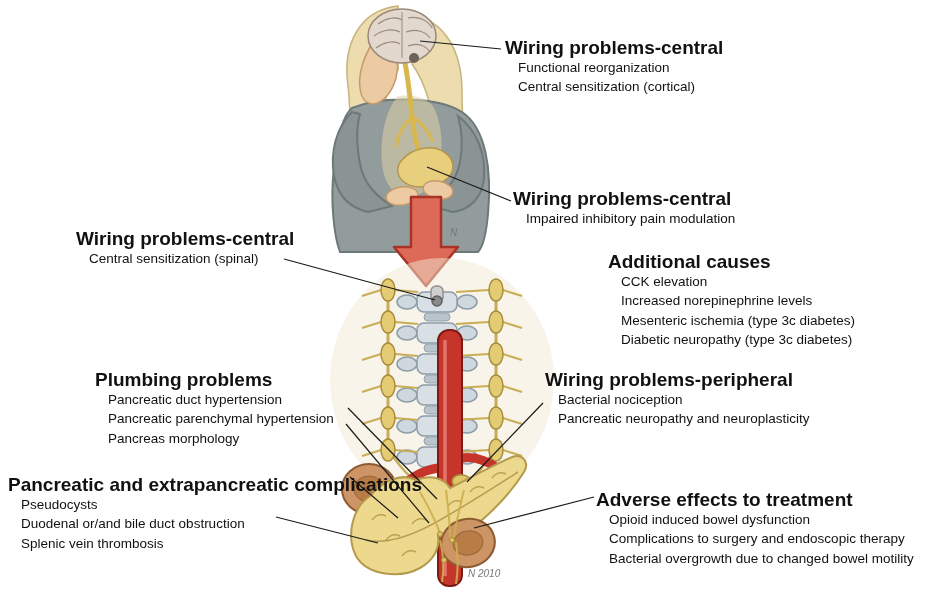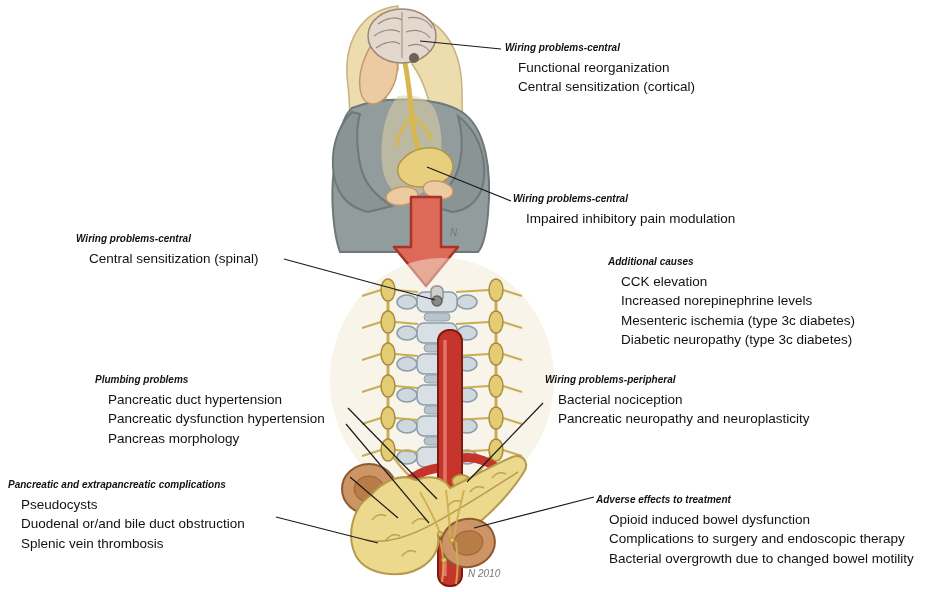--- a/index.html
+++ b/index.html
@@ -4,21 +4,21 @@
 <style>
   * { margin:0; padding:0; box-sizing:border-box; }
   html,body { background:#ffffff; }
   body {
     width:945px; height:592px; overflow:hidden;
     font-family:"Liberation Sans", sans-serif; color:#111111;
   }
   .canvas { position:relative; width:945px; height:592px; background:#ffffff; }
   svg.art { position:absolute; left:0; top:0; }
   .ann { position:absolute; font-size:13.5px; line-height:19.5px; white-space:nowrap; color:#111; }
-  .ann-title { font-weight:bold; font-size:10px;font-style:italic; }
+  .ann-title { font-weight:bold; font-size:19px; }
   .ann-item { padding-left:13px; }
   .sig { font-size:10px; fill:#777; font-style:italic; }
 </style>
 </head>
 <body>
 
 <div class="canvas">
 
 <svg class="art" width="945" height="592" viewBox="0 0 945 592">
 
@@ -202,21 +202,21 @@
   <div class="ann-title">Additional causes</div>
   <div class="ann-item">CCK elevation</div>
   <div class="ann-item">Increased norepinephrine levels</div>
   <div class="ann-item">Mesenteric ischemia (type 3c diabetes)</div>
   <div class="ann-item">Diabetic neuropathy (type 3c diabetes)</div>
 </div>
 
 <div class="ann" style="left:95px; top:370px;">
   <div class="ann-title">Plumbing problems</div>
   <div class="ann-item">Pancreatic duct hypertension</div>
-  <div class="ann-item">Pancreatic dysfunction hypertension</div>
+  <div class="ann-item">Pancreatic parenchymal hypertension</div>
   <div class="ann-item">Pancreas morphology</div>
 </div>
 
 <div class="ann" style="left:545px; top:370px;">
   <div class="ann-title">Wiring problems-peripheral</div>
   <div class="ann-item">Bacterial nociception</div>
   <div class="ann-item">Pancreatic neuropathy and neuroplasticity</div>
 </div>
 
 <div class="ann" style="left:8px; top:475px;">

